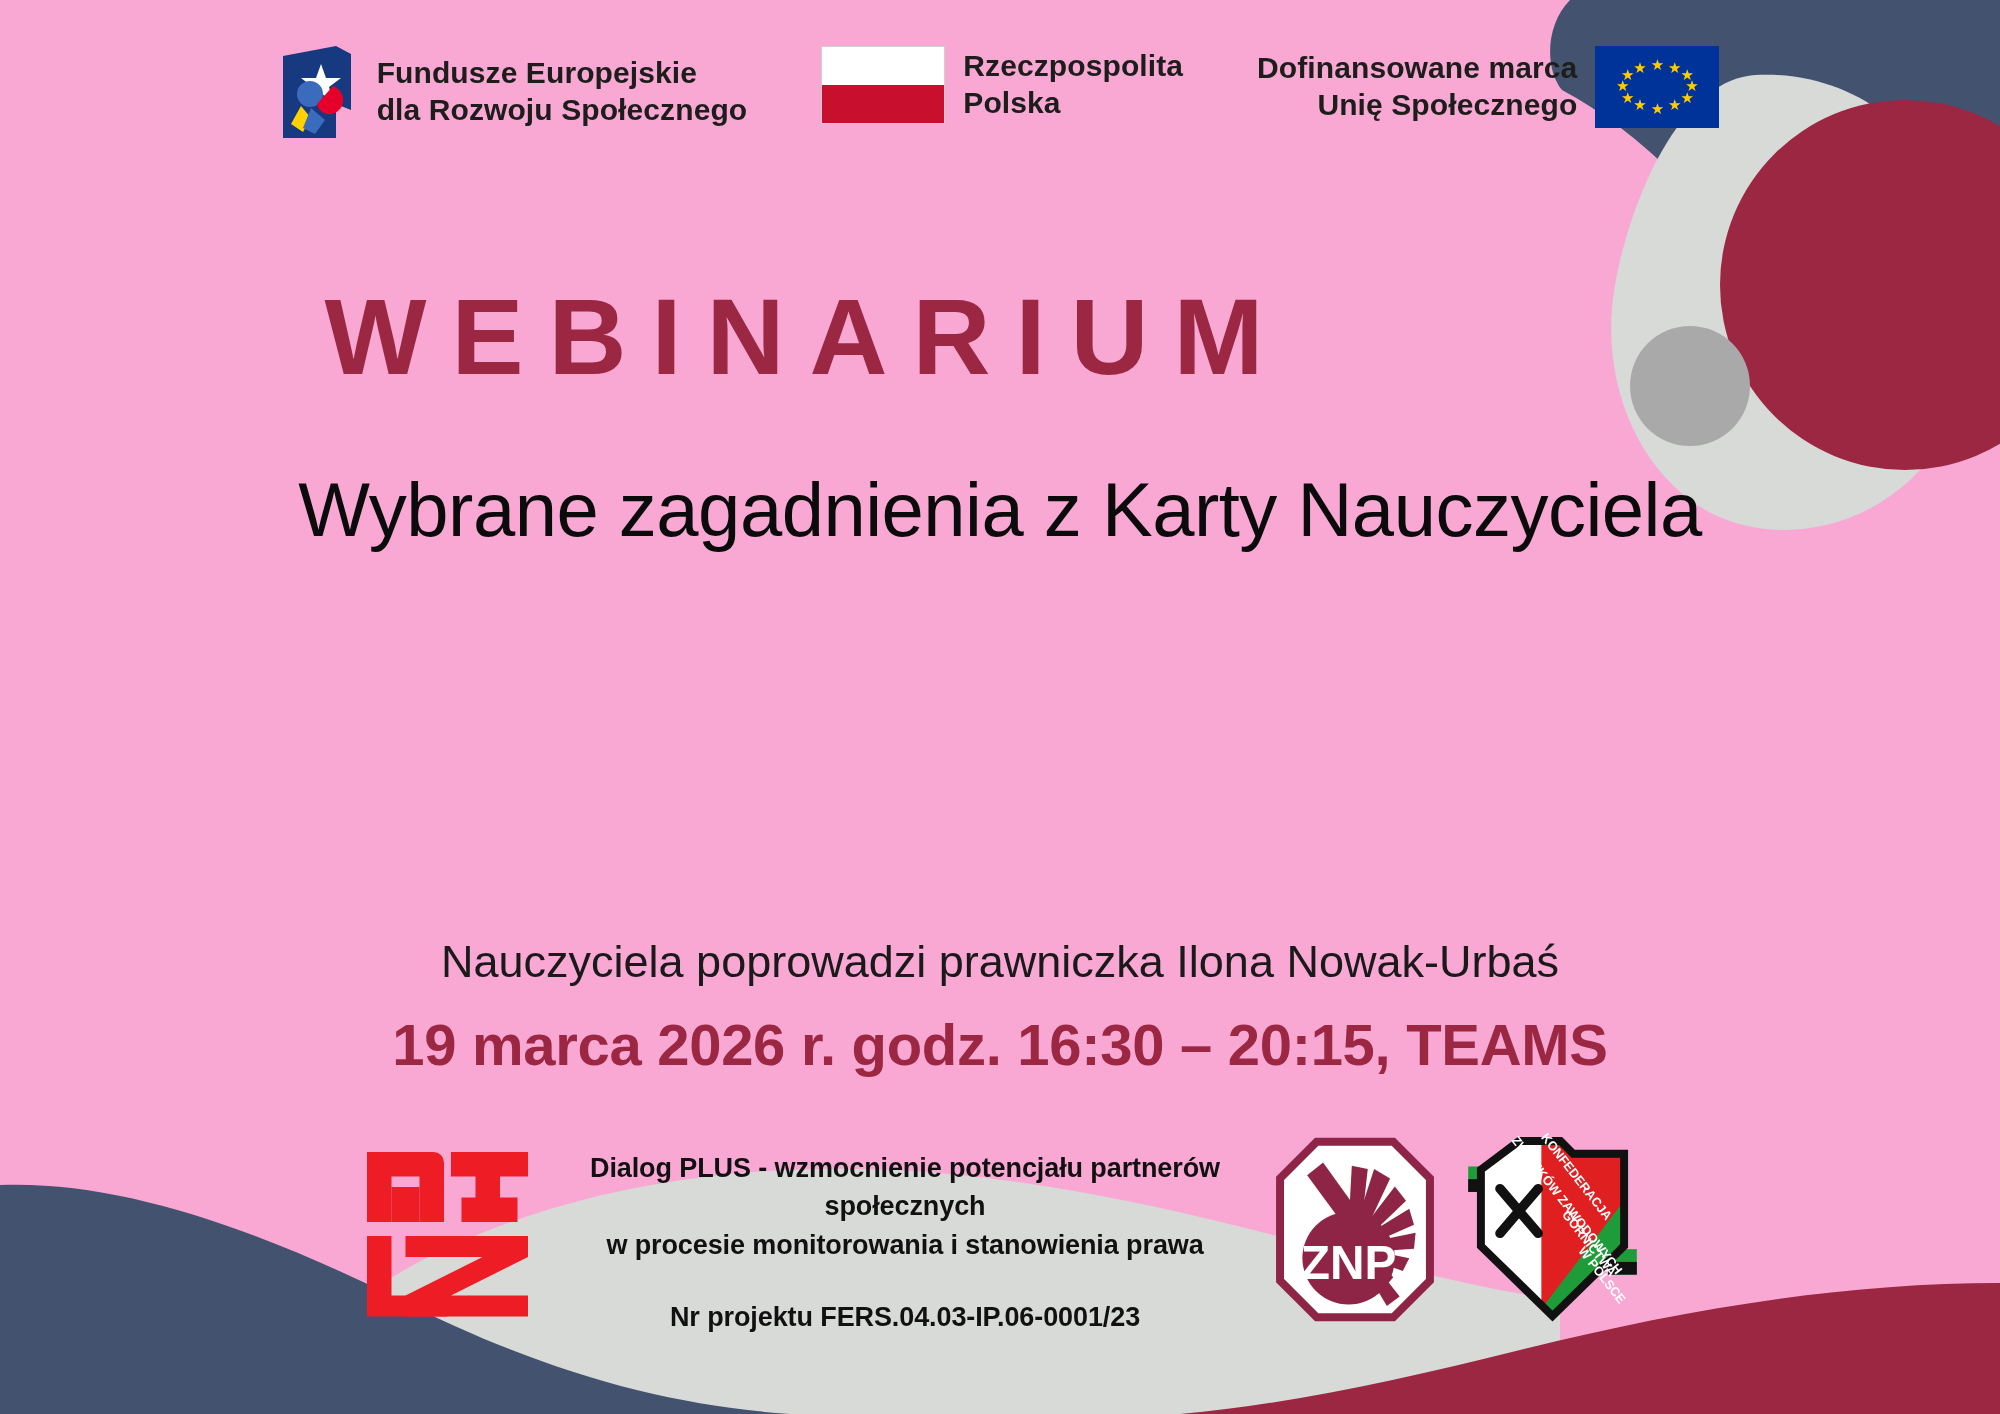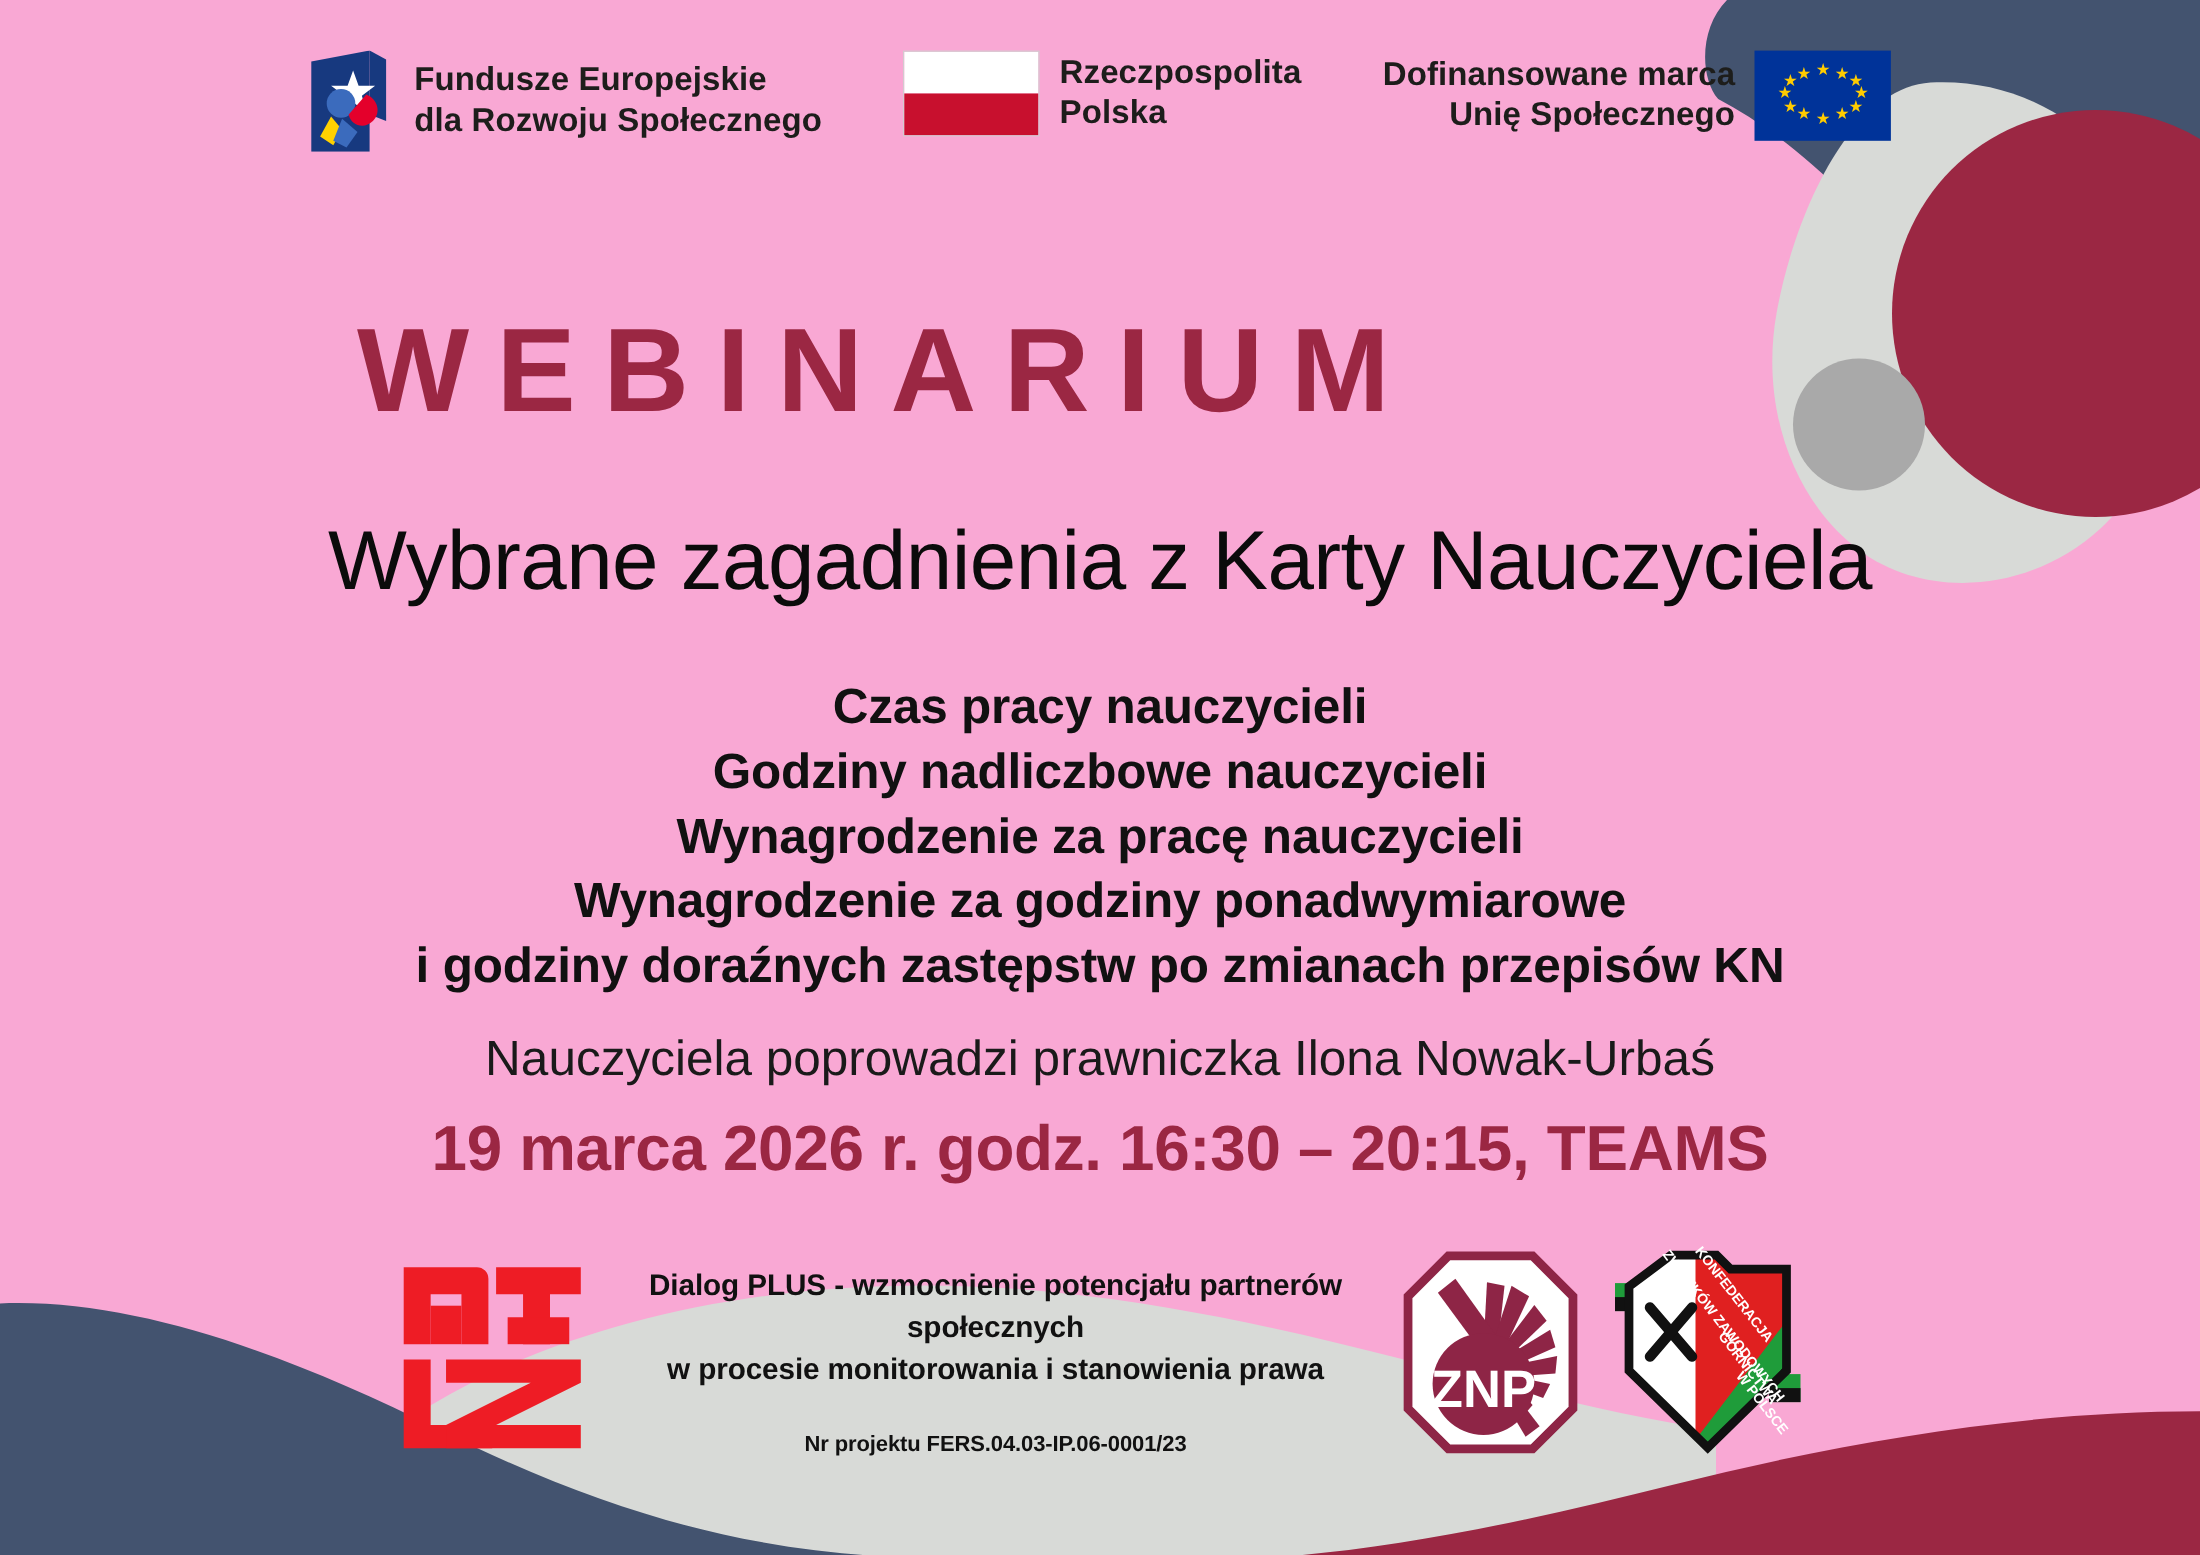--- a/index.html
+++ b/index.html
@@ -160,21 +160,21 @@
   }
   .project-title {
     font-size: 27px;
     font-weight: 700;
     color: #111111;
     line-height: 1.42;
     letter-spacing: -0.1px;
   }
   .project-number {
     margin-top: 38px;
-    font-size: 20px;
+    font-size: 27px;
     font-weight: 700;
     color: #111111;
     letter-spacing: -0.1px;
   }
   .znp-logo { width: 160px; height: 185px; margin-top: 2px; }
   .kzzg-logo { width: 175px; height: 195px; margin-top: -4px; }
 </style>
 </head>
 <body>
 
@@ -245,27 +245,20 @@
         <span class="eu-star" style="left:26%;top:34%">★</span>
         <span class="eu-star" style="left:36%;top:25%">★</span>
       </div>
     </div>
 
   </div>
 
   <div class="webinarium">WEBINARIUM</div>
   <div class="subtitle">Wybrane zagadnienia z Karty Nauczyciela</div>
 
-  <div class="topics">
-    <div class="topic-line">Czas pracy nauczycieli</div>
-    <div class="topic-line">Godziny nadliczbowe nauczycieli</div>
-    <div class="topic-line">Wynagrodzenie za pracę nauczycieli</div>
-    <div class="topic-line">Wynagrodzenie za godziny ponadwymiarowe</div>
-    <div class="topic-line">i godziny doraźnych zastępstw po zmianach przepisów KN</div>
-  </div>
 
   <div class="presenter">Nauczyciela poprowadzi prawniczka Ilona Nowak-Urbaś</div>
   <div class="datetime">19 marca 2026 r. godz. 16:30 – 20:15, TEAMS</div>
 
   <div class="footer">
 
     <svg class="opzz-logo" viewBox="0 0 100 100" xmlns="http://www.w3.org/2000/svg">
       <g fill="#ee1c25">
         <path d="M4,4 h38 a6,6 0 0 1 6,6 v34 h-14 v-26 h-16 v26 h-14 z"></path>
         <rect x="18" y="24" width="16" height="20"></rect>

